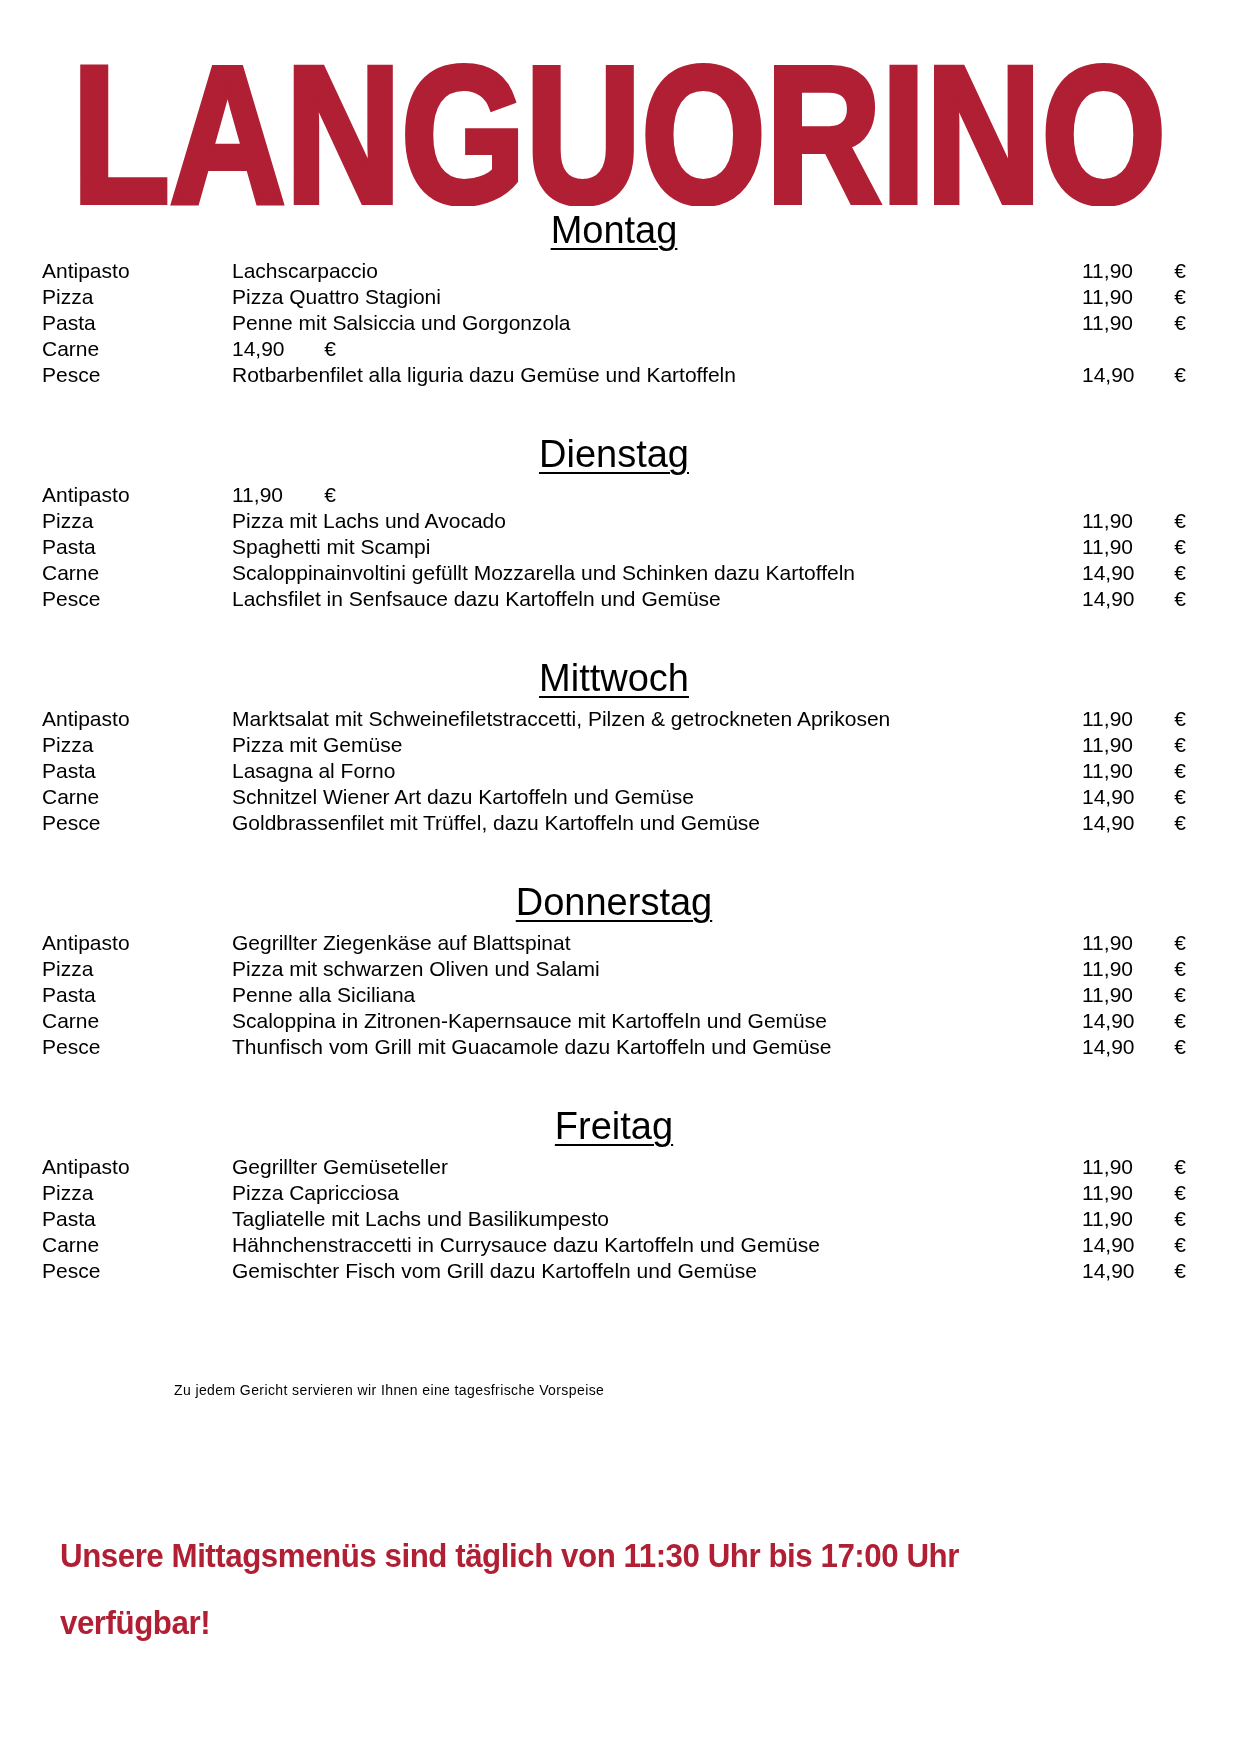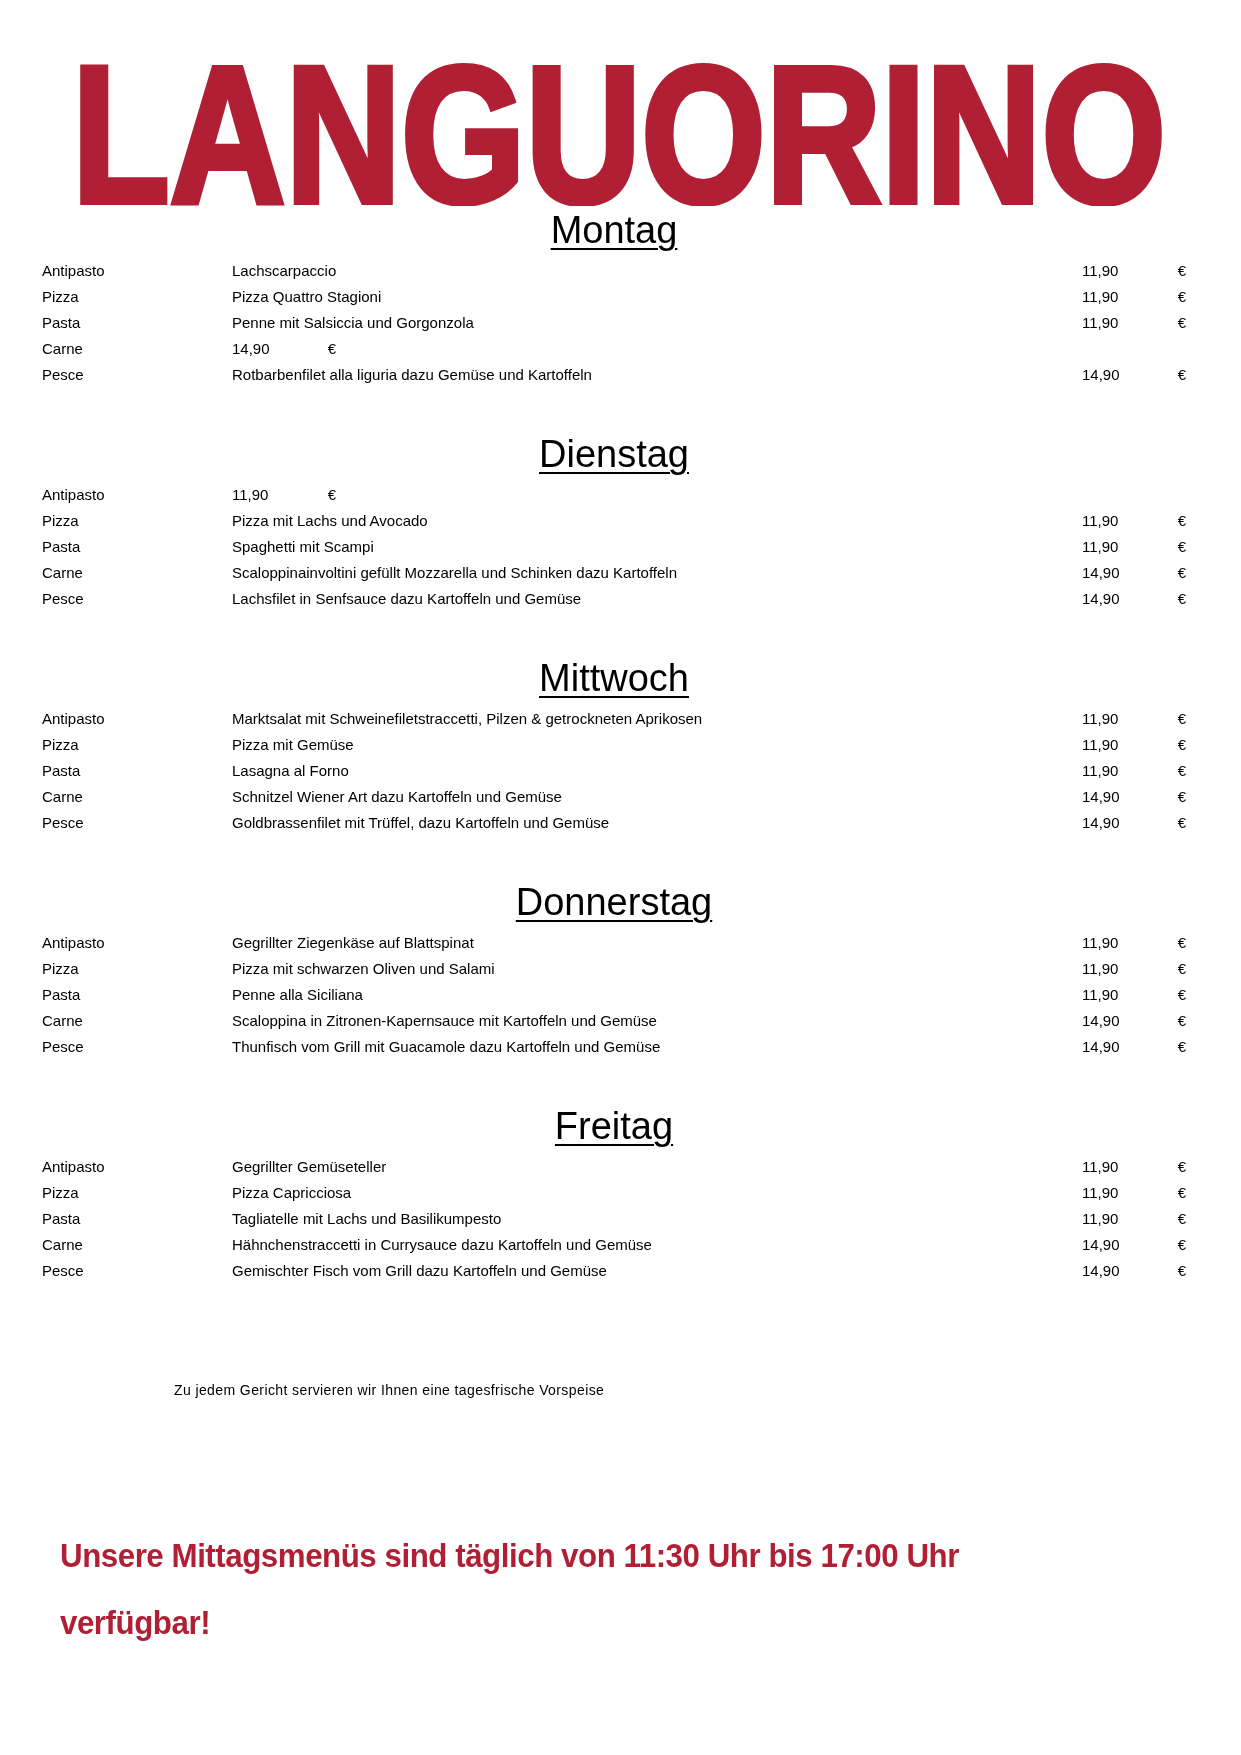--- a/index.html
+++ b/index.html
@@ -28,21 +28,21 @@
     text-align: center;
     text-decoration: underline;
     text-decoration-thickness: 2px;
     text-underline-offset: 5px;
     margin-bottom: 10px;
     font-weight: 400;
   }
   .menu-row {
     display: flex;
     align-items: baseline;
-    font-size: 15px;
+    font-size: 21px;
     line-height: 26px;
     white-space: nowrap;
   }
   .col-category { width: 190px; flex: 0 0 190px; }
   .col-description { flex: 1 1 auto; overflow: hidden; }
   .col-price { flex: 0 0 64px; }
   .col-euro { flex: 0 0 40px; text-align: right; }
   .starter-note {
     margin-top: 92px;
     padding-left: 174px;

